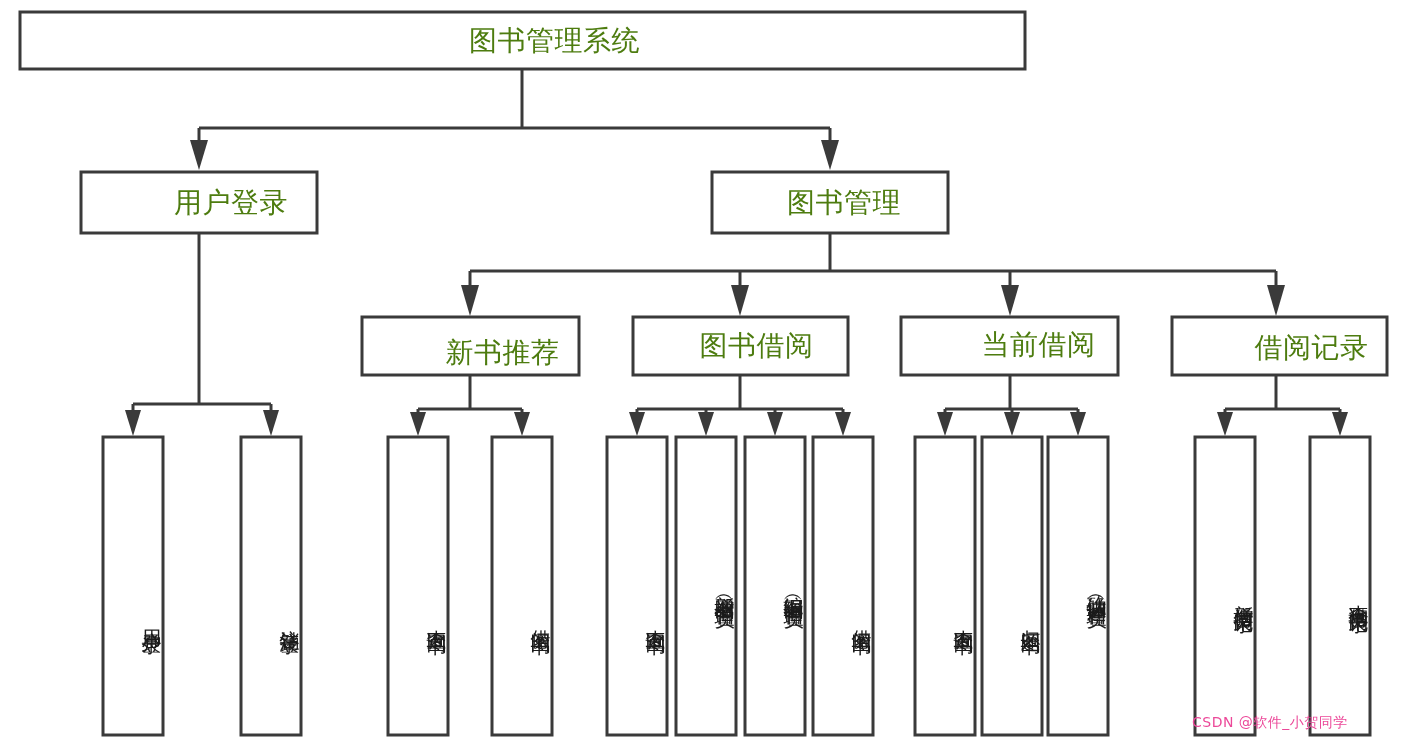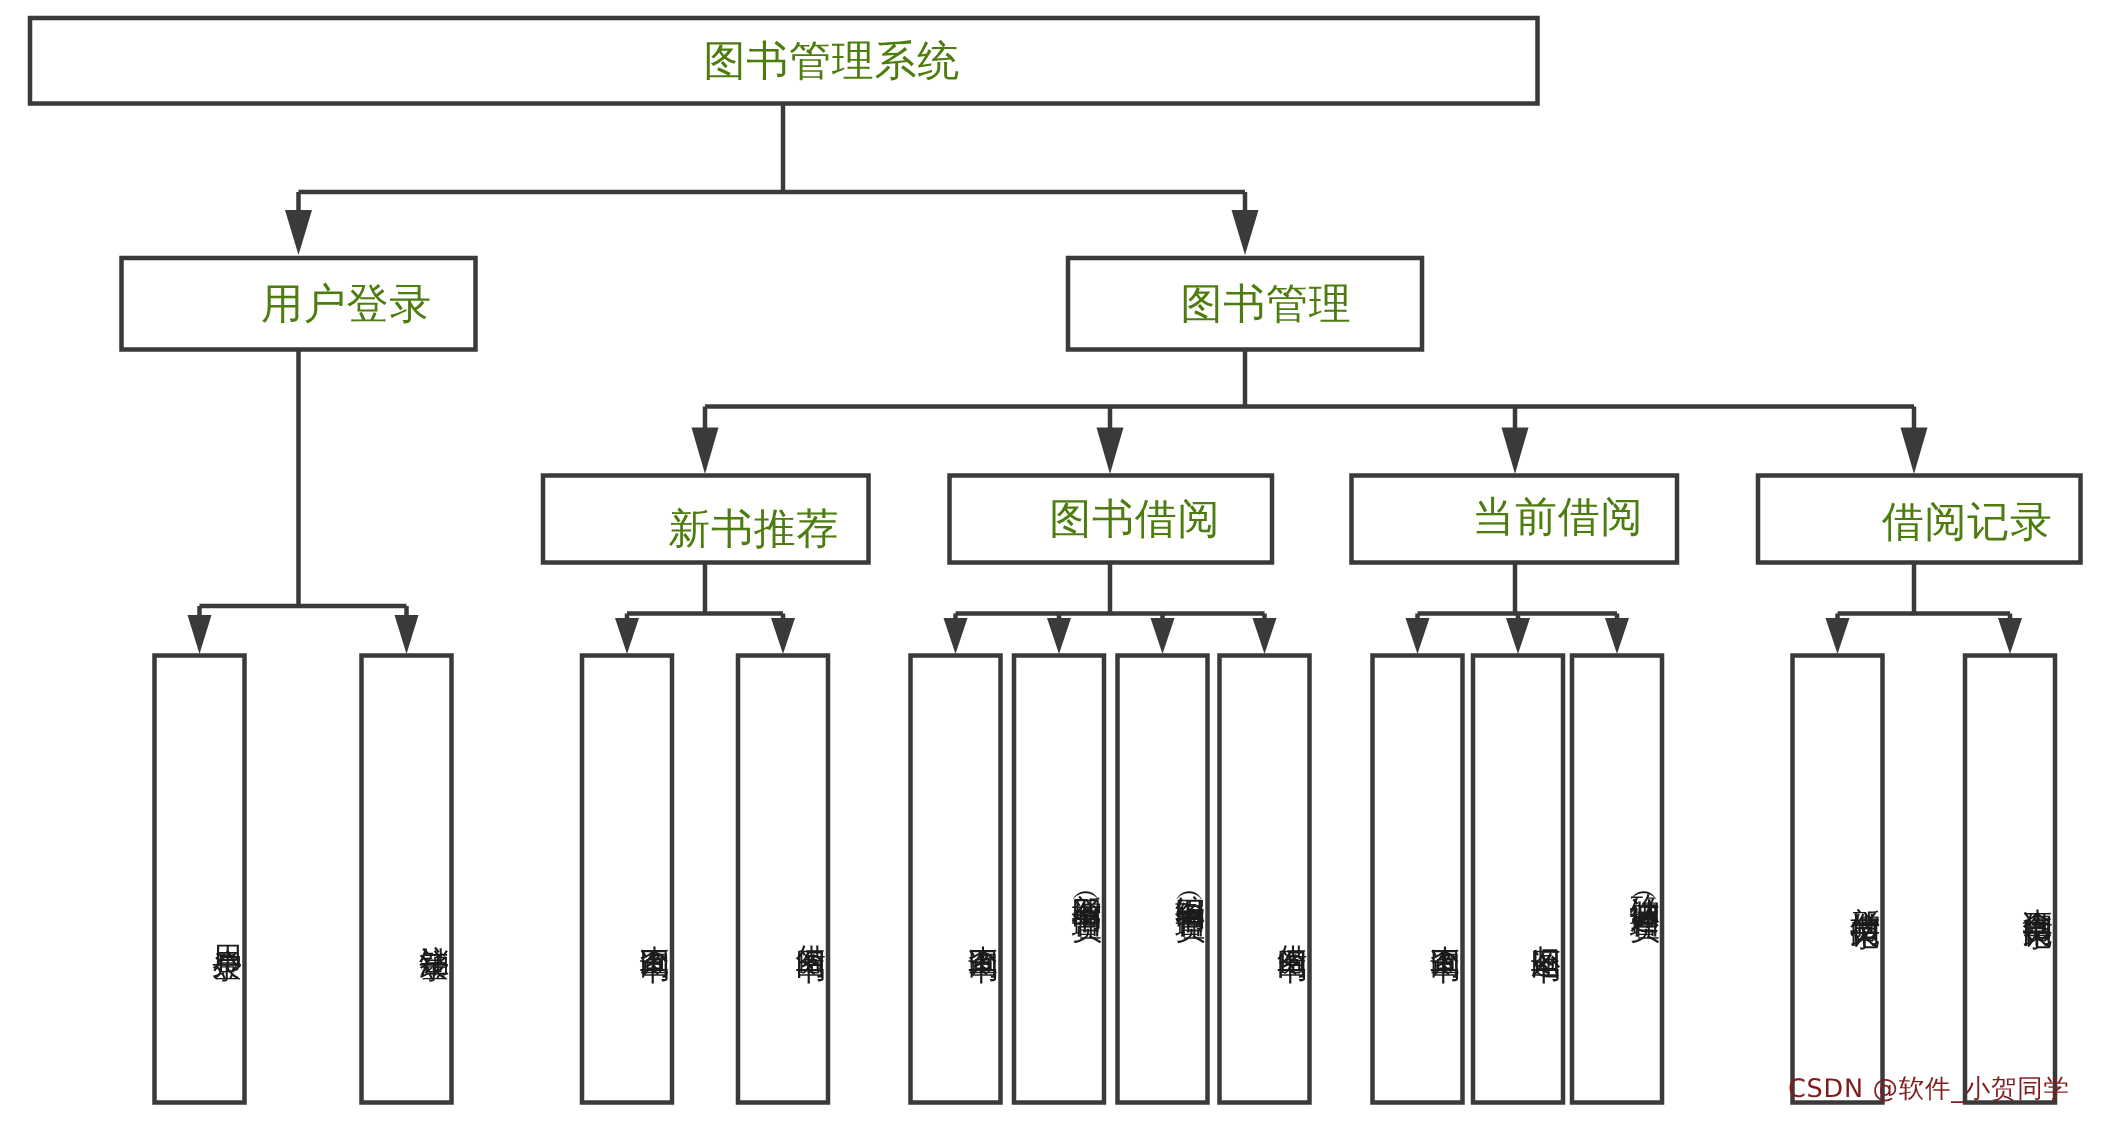--- a/index.html
+++ b/index.html
@@ -64,22 +64,22 @@
     font-size: 20px;
     line-height: 1.18;
     writing-mode: vertical-rl;
     text-orientation: upright;
     letter-spacing: 2px;
     white-space: nowrap;
     pointer-events: none;
   }
   .watermark {
     position: absolute;
-    color: #7f1d1d;
-    font-size: 17px;
+    color: #ec4899;
+    font-size: 14px;
     letter-spacing: 0.5px;
     white-space: nowrap;
     pointer-events: none;
   }
 </style>
 </head>
 <body>
 
 <div id="diagram-root">
 

